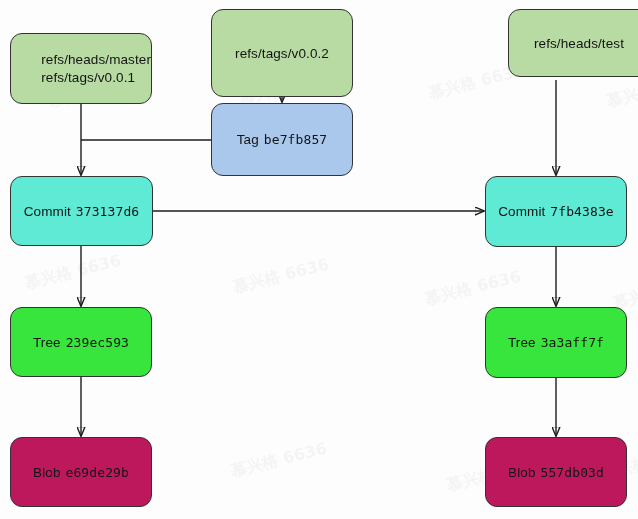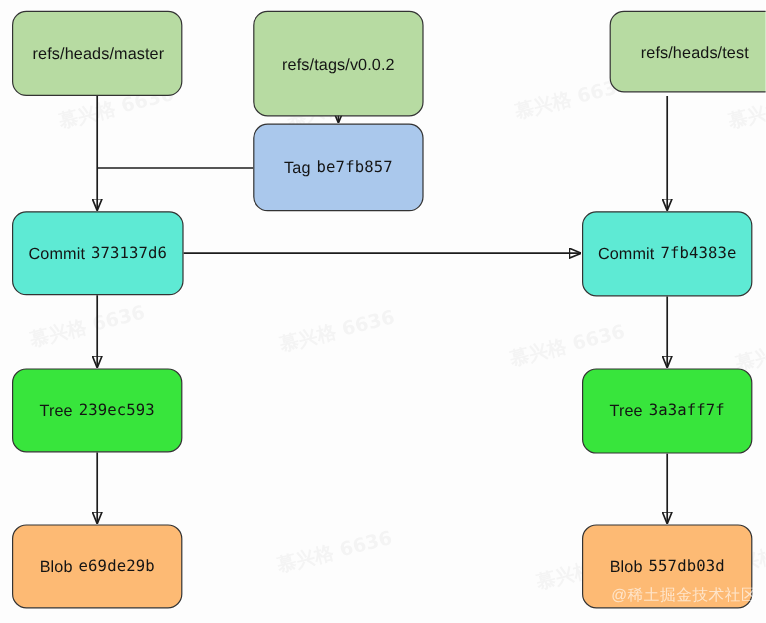--- a/index.html
+++ b/index.html
@@ -8,28 +8,28 @@
     font-family:"Liberation Sans",sans-serif;
   }
   .edges{position:absolute;left:0;top:0;width:638px;height:519px;}
   .edges path{stroke:#1c1c1c;stroke-width:1.4;fill:none;}
   .node{
     position:absolute;box-sizing:border-box;
     border:1.5px solid #333333;border-radius:12px;
     display:flex;align-items:center;justify-content:center;
     font-size:13.5px;color:#141414;letter-spacing:0.1px;
   }
-  .node.multiline{justify-content:center;padding-left:2px;}
+  .node.multiline{justify-content:flex-end;padding-left:2px;margin-top:24px;}
   .node .lines div{line-height:18px;text-align:left;}
   .node .hash{font-family:"DejaVu Sans Mono",monospace;font-size:13px;margin-left:5px;text-align:right;}
   .ref{background:#b7dba2;}
   .tag{background:#aac8ec;}
   .commit{background:#5eead4;}
   .tree{background:#38e53c;}
-  .blob{background:#fdba74;}
+  .blob{background:#be185d;}
   .wm{
     position:absolute;white-space:nowrap;pointer-events:none;
     font:bold 16px "DejaVu Sans",sans-serif;
     color:rgba(70,70,70,0.05);transform:rotate(-14deg);
   }
   .credit{
     position:absolute;top:487px;right:7px;
     font-size:13px;color:rgba(255,255,255,0.62);letter-spacing:0.5px;
   }
 </style>
@@ -64,20 +64,21 @@
     <path d="M153,211 L483,211" marker-end="url(#ah)"></path>
     <path d="M81,246 L81,305" marker-end="url(#ah)"></path>
     <path d="M556,247 L556,305" marker-end="url(#ah)"></path>
     <path d="M81,377 L81,435" marker-end="url(#ah)"></path>
     <path d="M556,378 L556,435" marker-end="url(#ah)"></path>
   </svg>
 
   <div class="node ref multiline" style="left:10px;top:9px;width:142px;height:71px">
     <div class="lines">
       <div>refs/heads/master</div>
+      <div>refs/tags/v0.0.1</div>
     </div>
   </div>
 
   <div class="node ref" style="left:211px;top:9px;width:142px;height:88px">
     <span>refs/tags/v0.0.2</span>
   </div>
 
   <div class="node ref" style="left:508px;top:9px;width:142px;height:68px">
     <span>refs/heads/test</span>
   </div>
@@ -110,15 +111,14 @@
   <div class="node blob" style="left:10px;top:437px;width:142px;height:70px">
     <span>Blob</span>
     <span class="hash">e69de29b</span>
   </div>
 
   <div class="node blob" style="left:485px;top:437px;width:142px;height:70px">
     <span>Blob</span>
     <span class="hash">557db03d</span>
   </div>
 
-  <div class="credit">@稀土掘金技术社区</div>
 
 </div>
 
 </body></html>

